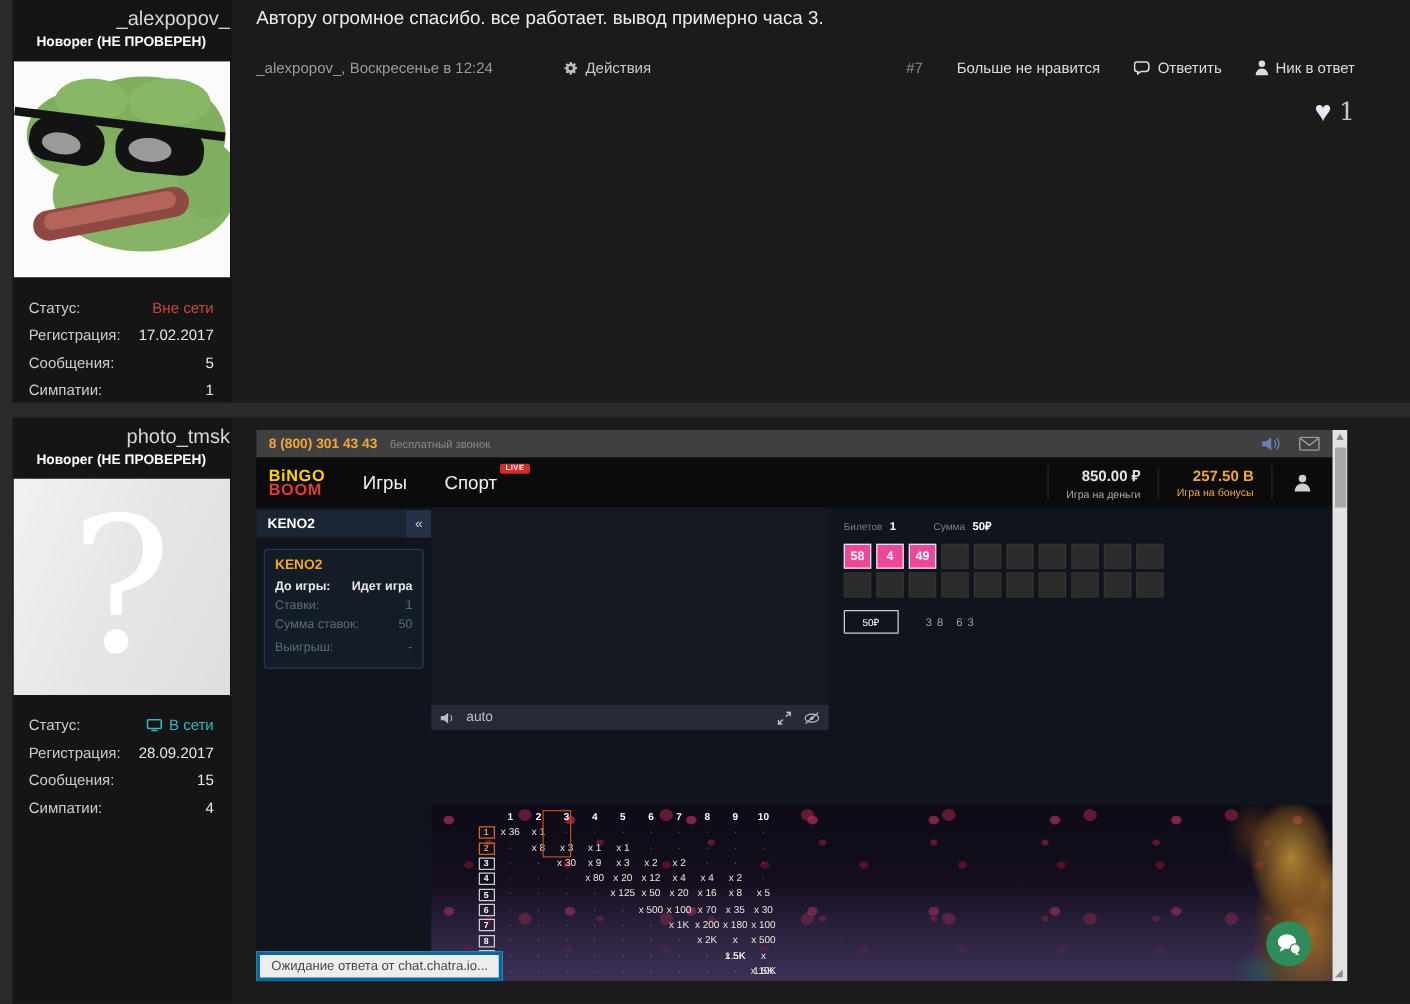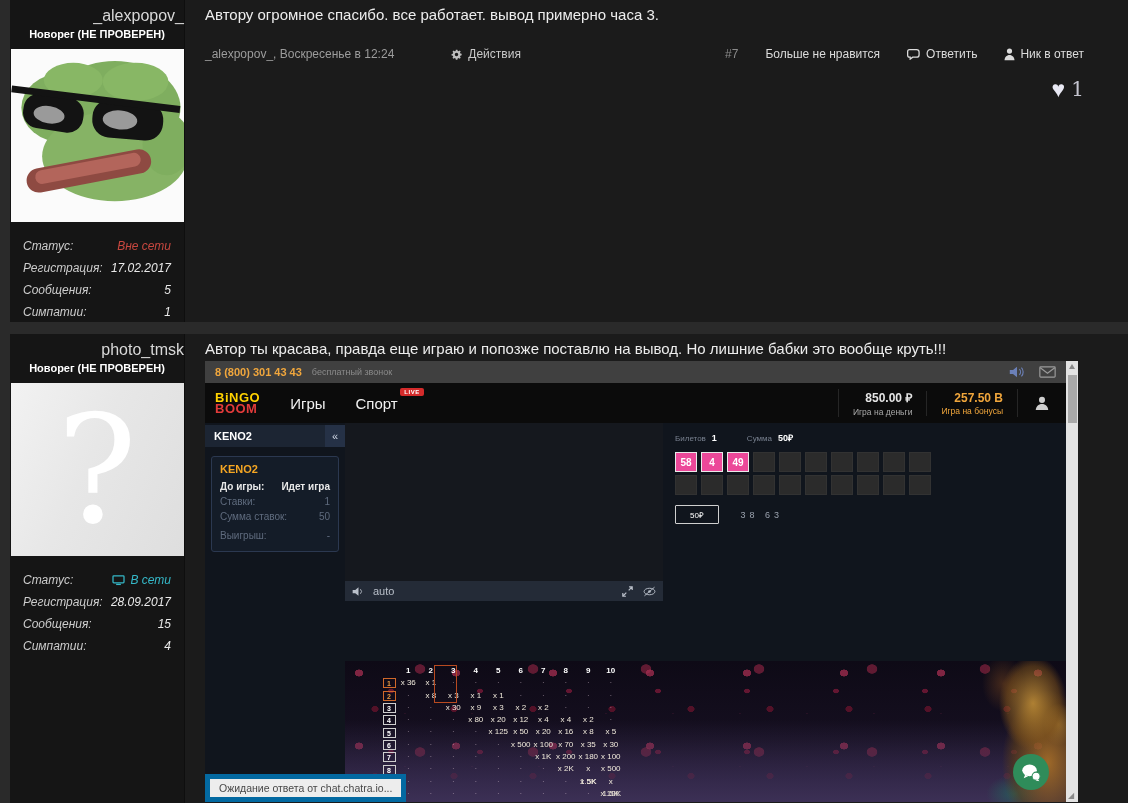--- a/index.html
+++ b/index.html
@@ -17,21 +17,21 @@
 
   .username { text-align:right; color:#d8d8d8; font-size:16px; cursor:pointer; }
   .user-title { text-align:center; color:#ffffff; font-size:11px; font-weight:bold; margin-top:3px; }
   .avatar { width:173px; height:173px; margin:9px auto 0; display:block; }
   .avatar svg { display:block; width:173px; height:173px; }
   .avatar-q { width:173px; height:173px; margin:9px auto 0;
     background:linear-gradient(115deg,#f2f2f2 0%,#e7e7e7 45%,#dedede 100%);
     display:flex; align-items:center; justify-content:center; }
   .avatar-q span { color:#ffffff; font-size:150px; line-height:1; font-family:"DejaVu Serif", serif; }
 
-  .stats { margin:17px 13px 0; font-size:12px;font-style:italic; }
+  .stats { margin:17px 13px 0; font-size:12px; }
   .stat-row { display:flex; justify-content:space-between; margin-bottom:8px; }
   .stat-label { color:#cccccc; }
   .stat-value { color:#e9e9e9; }
   .stat-offline { color:#c7473f; }
   .stat-online { color:#35b8c8; display:inline-flex; align-items:center; gap:5px; }
 
   .post-text { color:#ededed; font-size:15px; padding-right:30px; }
   .post-footer { display:flex; align-items:center; margin-top:24px; font-size:12px; padding-right:44px; }
   .byline { color:#9c9c9c; }
   .actions-btn { color:#c9c9c9; margin-left:56px; display:inline-flex; align-items:center; gap:5px; cursor:pointer; }
@@ -119,21 +119,21 @@
   .pc { font-size:8px; text-align:center; line-height:12.3px; color:#efe8da; }
   .pc.hdr { color:#ffffff; font-weight:bold; font-size:8px; }
   .pc.dot { color:rgba(205,185,200,.55); }
   .plabel { display:flex; align-items:center; justify-content:center; }
   .plabel span { display:block; width:13px; height:10px; line-height:10px; text-align:center;
     border:1px solid #cfcfcf; color:#fff; font-size:7px; font-weight:bold; }
   .plabel.hot span { border-color:#d0682a; color:#e89a40; }
   .p-hilite { position:absolute; left:52.5px; top:0; width:23px; height:38px;
     border:1px solid #b84a20; pointer-events:none; }
 
-  .e-chatstatus { position:absolute; left:0; bottom:0; background:#ededed; border:5px solid #0369a1;
+  .e-chatstatus { position:absolute; left:0; bottom:0; background:#ededed; border:3px solid #0369a1;
     color:#484848; font-size:10.5px; padding:3px 9px; }
   .e-chatbtn { position:absolute; right:17px; bottom:12px; width:36px; height:36px; border-radius:50%;
     background:#2f8c5a; display:flex; align-items:center; justify-content:center; cursor:pointer; }
 
   .e-scroll { position:absolute; right:0; top:0; width:12px; height:100%; background:#e3e3e3; }
   .e-scroll .thumb { position:absolute; top:14px; left:1.5px; width:9px; height:48px; background:#a9a9a9; }
   .e-scroll .up { position:absolute; top:3px; left:3px; width:0; height:0;
     border-left:3px solid transparent; border-right:3px solid transparent; border-bottom:5px solid #8a8a8a; }
   .e-scroll .grip { position:absolute; bottom:2px; left:2px; color:#8a8a8a; font-size:8px; line-height:8px; }
 
@@ -250,21 +250,20 @@
           <span class="stat-label">Сообщения:</span>
           <span class="stat-value">15</span>
         </div>
         <div class="stat-row">
           <span class="stat-label">Симпатии:</span>
           <span class="stat-value">4</span>
         </div>
       </div>
     </aside>
     <section class="msg-col">
-      <div class="post-text">Автор ты красава, правда еще играю и попозже поставлю на вывод. Но лишние бабки это вообще круть!!!</div>
 
       <div class="embed">
         <div class="e-topbar">
           <span class="e-phone">8 (800) 301 43 43</span>
           <span class="e-phone-note">бесплатный звонок</span>
           <span class="e-topbar-icons">
             <svg width="16" height="12" viewBox="0 0 20 14">
               <path fill="#6b80b8" d="M1 4.5v5h4l5 4v-13l-5 4z"></path>
               <path fill="none" stroke="#6b80b8" stroke-width="1.4" d="M13 3.5a5 5 0 010 7M15.5 1.5a8 8 0 010 11"></path>
             </svg>

